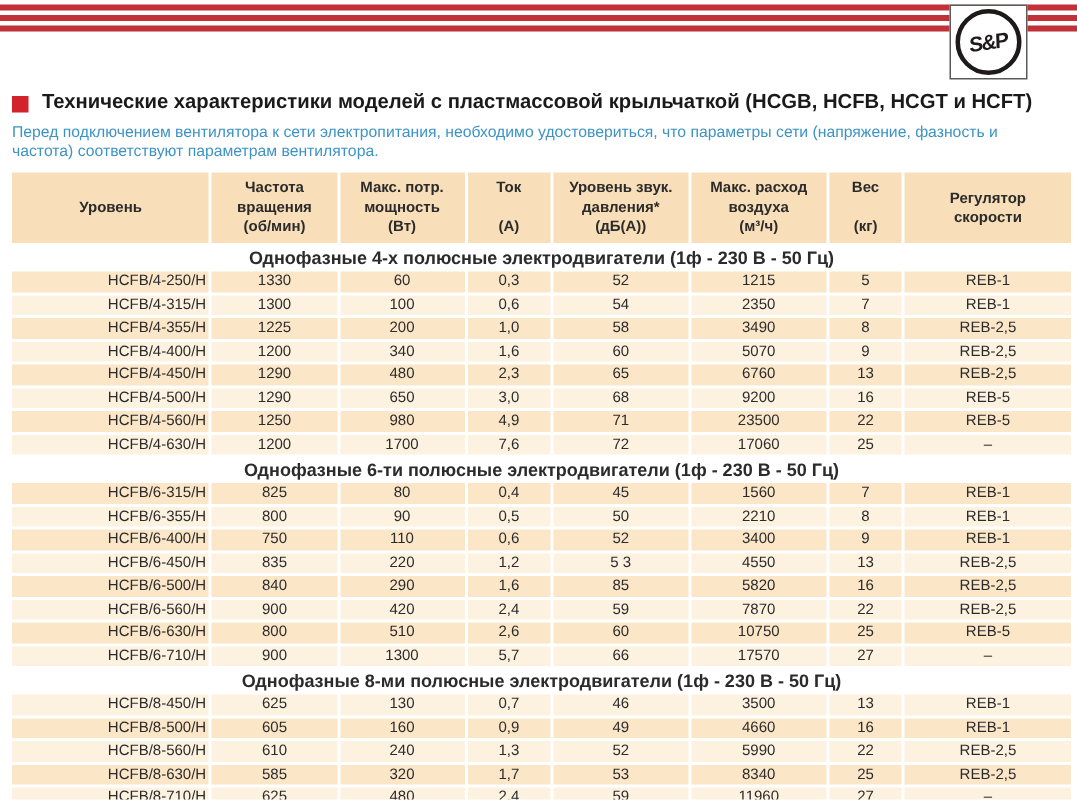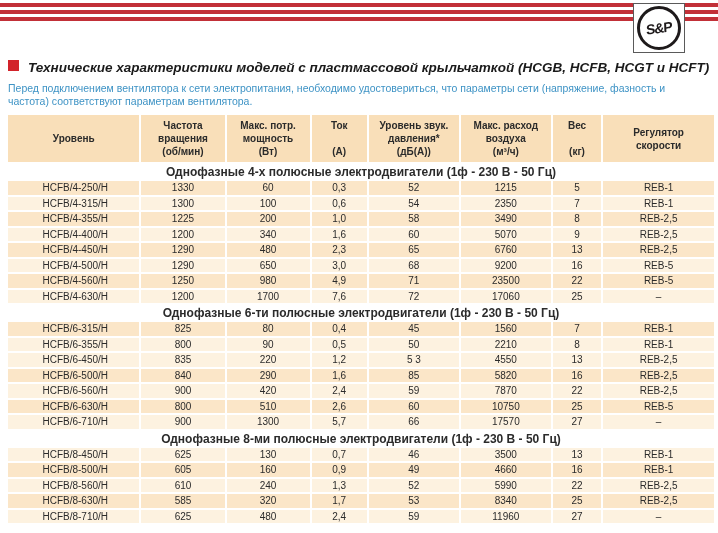--- a/index.html
+++ b/index.html
@@ -13,39 +13,39 @@
   .stripe.s1 { top:3px; } .stripe.s2 { top:10px; } .stripe.s3 { top:17px; }
   .logo-box { position:absolute; top:3px; left:633px; width:50px; height:48px;
               background:#fff; border:1.5px solid #5a5a5a; display:flex;
               align-items:center; justify-content:center; }
   .logo-circle { width:38px; height:38px; border:3px solid #1e1a1b; border-radius:50%;
                  display:flex; align-items:center; justify-content:center; }
   .logo-circle span { font-weight:bold; font-size:14px; color:#1e1a1b;
                       transform:rotate(-8deg) skewX(-6deg); letter-spacing:-1px; }
 
   
-  .title-row { display:flex; align-items:flex-start; gap:9px; padding:6px 8px 0 8px;font-style:italic; }
+  .title-row { display:flex; align-items:flex-end; gap:9px; padding:6px 8px 0 8px; }
   .bullet { width:11px; height:11px; background:#D2232A; flex:0 0 auto; }
   h1 { margin:0; font-size:13.5px; font-weight:bold; color:#1a1a1a; white-space:nowrap; }
 
   
   .note { margin:7px 8px 6px 8px; font-size:10.5px; line-height:12.5px;
           color:#3E93C5; max-width:700px; }
 
   
   table { border-collapse:separate; border-spacing:2px; width:710px;
           table-layout:fixed; margin-left:6px; }
   th { background:#F9DFB9; font-size:10px; font-weight:bold; color:#2b2b2b;
        vertical-align:middle; padding:4px 2px; }
   th .hl { line-height:13px; text-align:center; }
   td { font-size:10px; line-height:11.5px; padding:1px 2px; text-align:center;
        color:#2b2b2b; }
   tr.data-row.peach td { background:#FBE6C8; }
   tr.data-row.light td { background:#FDF2E0; }
-  td.model { text-align:center; padding-left:5px; }
+  td.model { text-align:right; padding-left:5px; }
   tr.section-row td { background:#fff; font-weight:bold; font-size:12px;
                       line-height:12px; padding:2px 0 1px 0; }
 </style>
 </head>
 <body>
 
 <div class="page">
 
   <div class="topbar">
     <div class="stripe s1"></div>
@@ -217,20 +217,30 @@
         <tr class="data-row light">
           <td class="model">HCFB/6-355/H</td>
           <td>800</td>
           <td>90</td>
           <td>0,5</td>
           <td>50</td>
           <td>2210</td>
           <td>8</td>
           <td>REB-1</td>
         </tr>
+        <tr class="data-row peach">
+          <td class="model">HCFB/6-400/H</td>
+          <td>750</td>
+          <td>110</td>
+          <td>0,6</td>
+          <td>52</td>
+          <td>3400</td>
+          <td>9</td>
+          <td>REB-1</td>
+        </tr>
         <tr class="data-row light">
           <td class="model">HCFB/6-450/H</td>
           <td>835</td>
           <td>220</td>
           <td>1,2</td>
           <td>5 3</td>
           <td>4550</td>
           <td>13</td>
           <td>REB-2,5</td>
         </tr>

